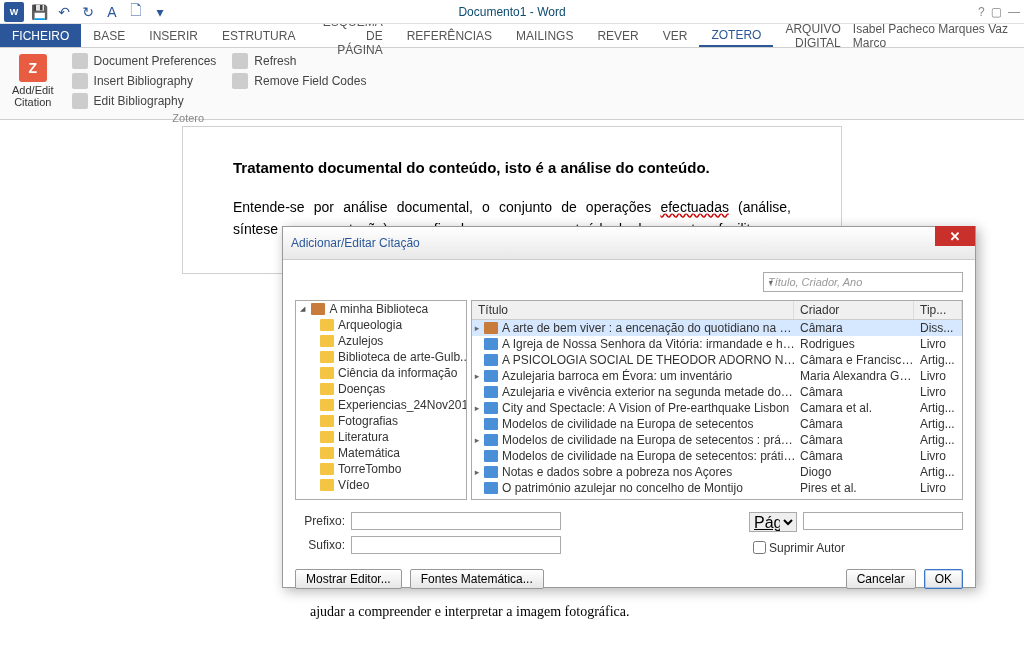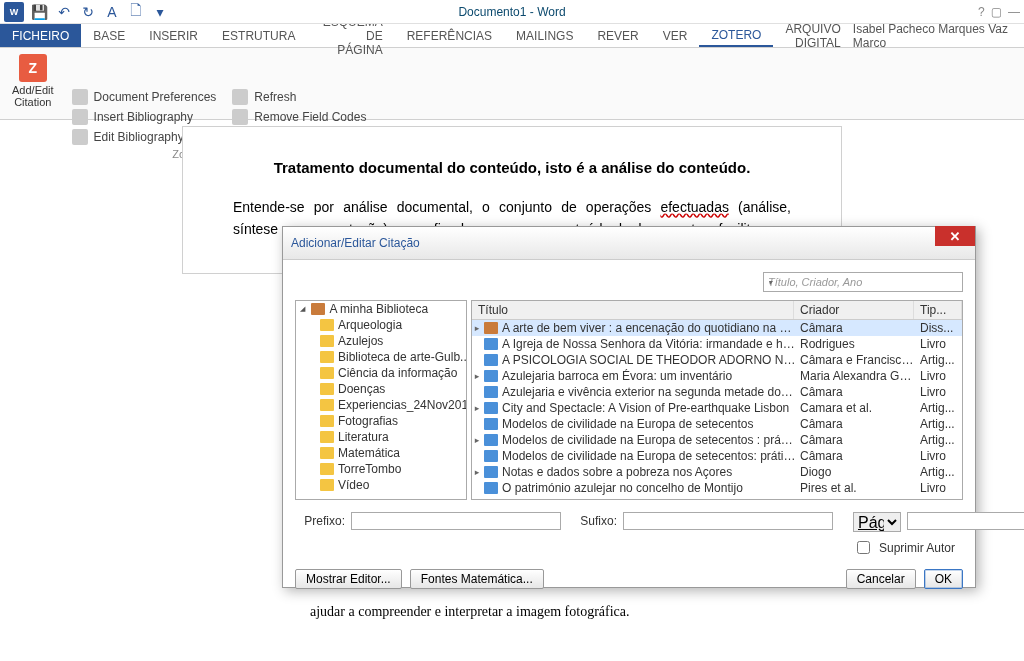--- a/index.html
+++ b/index.html
@@ -19,29 +19,29 @@
 .tab { padding: 0 12px; display: flex; align-items: center; color: #555; font-size: 12px; text-transform: uppercase; cursor: pointer; }
 .tab.active { color: #2b579a; border-bottom: 2px solid #2b579a; }
 .username { margin-left: auto; padding-right: 4px; color: #555; font-size: 12px; display:flex; align-items:center; }
 
 
 .ribbon { height: 72px; background: #fafafa; border-bottom: 1px solid #d0d0d0; display: flex; padding: 4px 8px; gap: 16px; }
 .rib-group { display: flex; flex-direction: column; justify-content: space-between; }
 .rib-btn-large { display: flex; flex-direction: column; align-items: center; gap: 2px; padding: 2px 4px; cursor: pointer; }
 .rib-btn-large .zicon { width: 28px; height: 28px; background: #e85c41; border-radius: 3px; display:flex; align-items:center; justify-content:center; color:#fff; font-weight:bold; font-size:14px; }
 .rib-btn-large span { font-size: 11px; text-align: center; }
-.rib-col { display: flex; flex-direction: column; gap: 2px; margin-top: 36px; }
+.rib-col { display: flex; flex-direction: column; gap: 2px; }
 .rib-small { display: flex; align-items: center; gap: 6px; padding: 1px 2px; cursor: pointer; font-size: 12px; color: #444; }
 .rib-small .sicon { width: 16px; height: 16px; background: #ccc; border-radius: 2px; display:inline-block; }
 .rib-group-label { font-size: 11px; color: #888; text-align: center; margin-top: 2px; }
 
 
 .docarea { background: #fff; display: flex; justify-content: center; padding-top: 6px; }
 .page { width: 660px; background: #fff; border: 1px solid #d0d0d0; padding: 32px 50px; font-family: Georgia, serif; color: #000; font-size: 14px; }
-.page h3 { text-align: center; font-weight: bold; font-size: 15px; margin: 0 0 20px 0; }
+.page h3 { font-weight: bold; font-size: 15px; margin: 0 0 20px 0; }
 .page p { text-align: justify; margin: 0; line-height: 1.6; }
 .squig { text-decoration: underline; text-decoration-style: wavy; text-decoration-color: #c00; }
 
 
 .dialog { position: absolute; left: 282px; top: 226px; width: 694px; height: 362px; background: #fff; border: 1px solid #999; box-shadow: 3px 3px 12px rgba(0,0,0,0.3); display: flex; flex-direction: column; }
 .dlg-title { height: 24px; background: linear-gradient(#fff, #e8e8e8); border-bottom: 1px solid #ccc; display: flex; align-items: center; padding: 16px 8px; position: relative; }
 .dlg-title span { color: #2b579a; font-size: 12px; }
 .dlg-close { position: absolute; right: 0; top: -1px; width: 40px; height: 20px; background: #c9302c; color: #fff; display: flex; align-items: center; justify-content: center; font-size: 13px; font-weight: bold; cursor: pointer; }
 
 
@@ -67,29 +67,29 @@
 .lv-row { display: flex; font-size: 12px; padding: 1px 0; cursor: pointer; align-items:center; }
 .lv-row.sel { background: #d6e8ff; }
 .lv-row .exp { width: 10px; text-align:center; font-size:9px; color:#666; }
 .lv-row .bicon { width: 14px; height: 12px; margin: 0 4px 0 2px; display:inline-block; background:#4a90d9; border-radius:1px; flex-shrink:0; }
 .lv-row .bicon.gold { background:#c97b3b; }
 .lv-row .t { flex: 1; overflow: hidden; white-space: nowrap; text-overflow: ellipsis; padding-right:4px; }
 .lv-row .c { width: 120px; overflow: hidden; white-space: nowrap; text-overflow: ellipsis; padding-right:4px; }
 .lv-row .ty { width: 42px; overflow: hidden; white-space: nowrap; text-overflow: ellipsis; }
 
 .fields { display: flex; gap: 20px; align-items:flex-start; padding-top:4px; }
-.fld-left { display:flex; flex-direction:row; gap:6px; }
+.fld-left { display:flex; flex-direction:column; gap:6px; }
 .fld-row { display:flex; align-items:center; gap:6px; }
 .fld-row label { width:50px; text-align:right; font-size:12px; }
 .fld-row input[type=text] { width:210px; height:18px; border:1px solid #aaa; font-size:12px; padding:0 4px; }
 .fld-right { margin-left:auto; display:flex; flex-direction:column; gap:6px; }
 .sel-page { display:flex; gap:6px; }
 .sel-page select { width:48px; height:20px; border:1px solid #aaa; font-size:16px;text-decoration:underline; }
 .sel-page input { width:160px; height:18px; border:1px solid #aaa; }
-.chk { display:flex; align-items:center; gap:6px; font-size:12px; }
+.chk { display:flex; align-items:center; font-size:12px; }
 
 .dlg-foot { display:flex; padding: 0 12px 25px 12px; gap:8px; align-items:center; }
 .btn { padding: 2px 10px; border:1px solid #999; background:linear-gradient(#fff,#e6e6e6); font-size:12px; cursor:pointer; border-radius:2px; }
 .btn.primary { border-color:#3a76c4; box-shadow:inset 0 0 0 1px rgba(58,118,196,.3); }
 .foot-right { margin-left:auto; display:flex; gap:8px; }
 
 
 .trail { position:absolute; left: 310px; top: 604px; font-family: Georgia, serif; font-size:14px; color:#000; }
 </style>
 </head>

